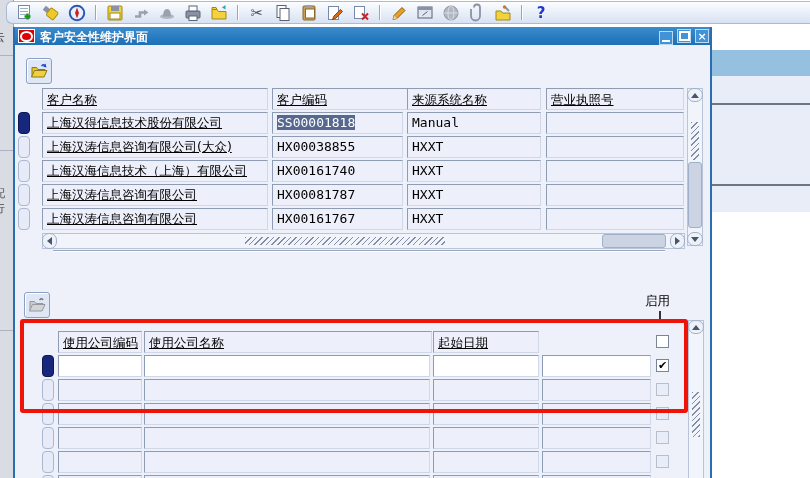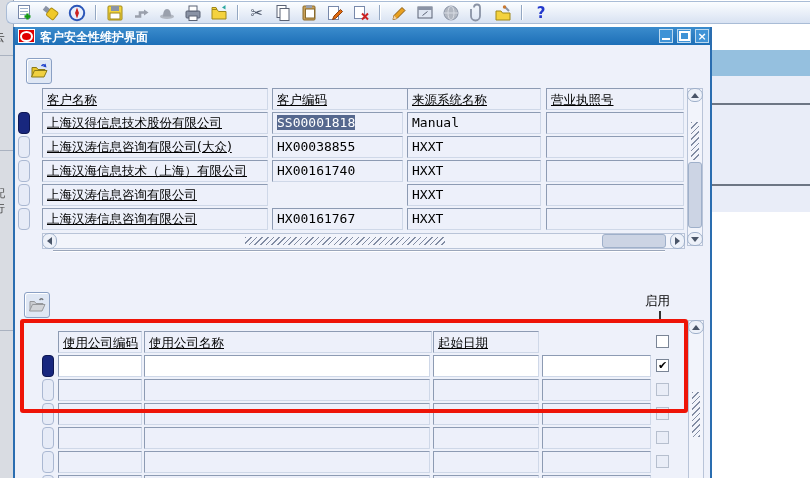--- a/index.html
+++ b/index.html
@@ -20,21 +20,21 @@
   .glyph-help{font-size:15px;font-weight:bold;color:#2238cc;}
   
   .bg-right{position:absolute;left:712px;top:24px;width:98px;height:454px;background:#fff;}
   .bg-band-blue{position:absolute;left:0;top:26px;width:98px;height:26px;background:#95c0df;}
   .bg-band-lav{position:absolute;left:0;top:52px;width:98px;height:136px;background:#e9edf8;}
   .bg-line{position:absolute;left:0;width:98px;height:2px;background:#6d7684;}
   
   .window{position:absolute;left:13px;top:27px;width:699px;height:451px;background:#eef1fa;
           border-left:2px solid #2a6db0;border-right:2px solid #2a6db0;box-sizing:border-box;overflow:hidden;z-index:10;}
   .titlebar{position:absolute;left:0;top:0;width:100%;height:18px;
-            background:linear-gradient(#3b8ccd,#1d6fb7);display:flex;align-items:flex-start;}
+            background:linear-gradient(#3b8ccd,#1d6fb7);display:flex;align-items:center;}
   .o-logo{position:absolute;left:3px;top:2px;width:17px;height:14px;background:#e00000;border:1px solid #fff;
           box-sizing:border-box;display:flex;align-items:center;justify-content:center;}
   .o-ring{width:9px;height:7px;border:2px solid #fff;border-radius:50%;}
   .win-title{position:absolute;left:25px;top:2px;color:#fff;font-weight:bold;font-size:12px;white-space:nowrap;}
   .winbtn{position:absolute;top:2px;width:14px;height:14px;background:#3f93d6;border:1px solid #bcd9ef;
           box-sizing:border-box;display:flex;align-items:center;justify-content:center;}
   .wb-min{position:relative;} .wb-min::after{content:"";position:absolute;left:2px;bottom:2px;width:8px;height:2px;background:#fff;}
   .wb-max::after{content:"";width:7px;height:6px;border:2px solid #fff;display:block;}
   .wb-close{color:#fff;font-weight:bold;font-size:11px;line-height:1;}
   
@@ -254,20 +254,21 @@
     <div class="cell" style="left:531px;top:109px;width:138px"></div>
 
     <div class="rowsel" style="left:3px;top:133px"></div>
     <div class="cell zh" style="left:27px;top:133px;width:226px">上海汉海信息技术（上海）有限公司</div>
     <div class="cell" style="left:257px;top:133px;width:131px">HX00161740</div>
     <div class="cell" style="left:392px;top:133px;width:134px">HXXT</div>
     <div class="cell" style="left:531px;top:133px;width:138px"></div>
 
     <div class="rowsel" style="left:3px;top:157px"></div>
     <div class="cell zh" style="left:27px;top:157px;width:226px">上海汉涛信息咨询有限公司</div>
+    <div class="cell" style="left:257px;top:157px;width:131px">HX00081787</div>
     <div class="cell" style="left:392px;top:157px;width:134px">HXXT</div>
     <div class="cell" style="left:531px;top:157px;width:138px"></div>
 
     <div class="rowsel" style="left:3px;top:181px"></div>
     <div class="cell zh" style="left:27px;top:181px;width:226px">上海汉涛信息咨询有限公司</div>
     <div class="cell" style="left:257px;top:181px;width:131px">HX00161767</div>
     <div class="cell" style="left:392px;top:181px;width:134px">HXXT</div>
     <div class="cell" style="left:531px;top:181px;width:138px"></div>
 
     <div class="track" style="left:672px;top:61px;width:16px;height:158px"></div>

